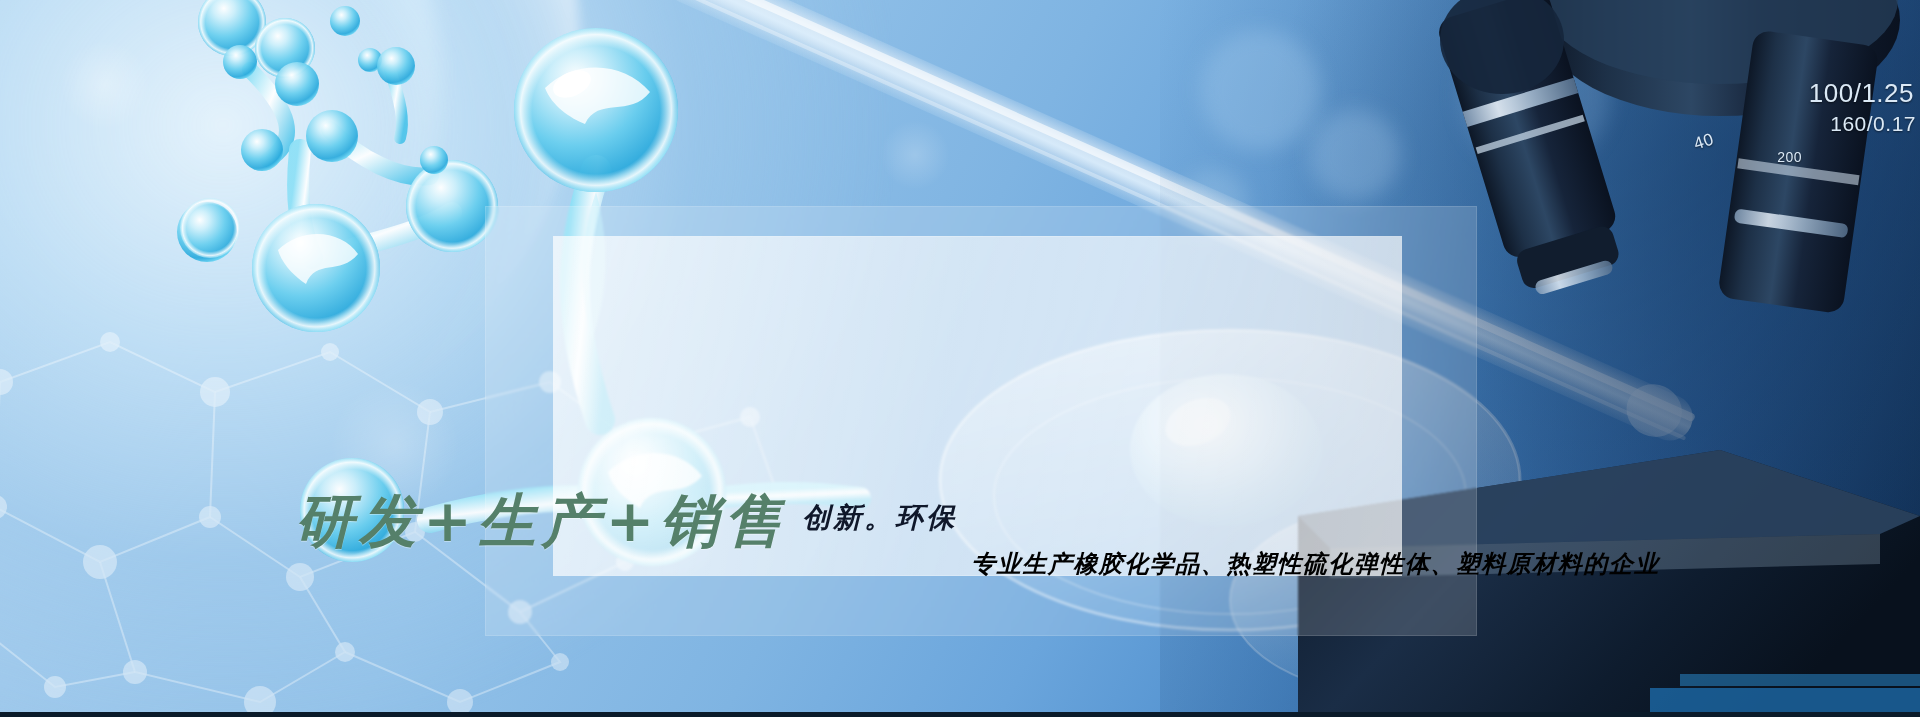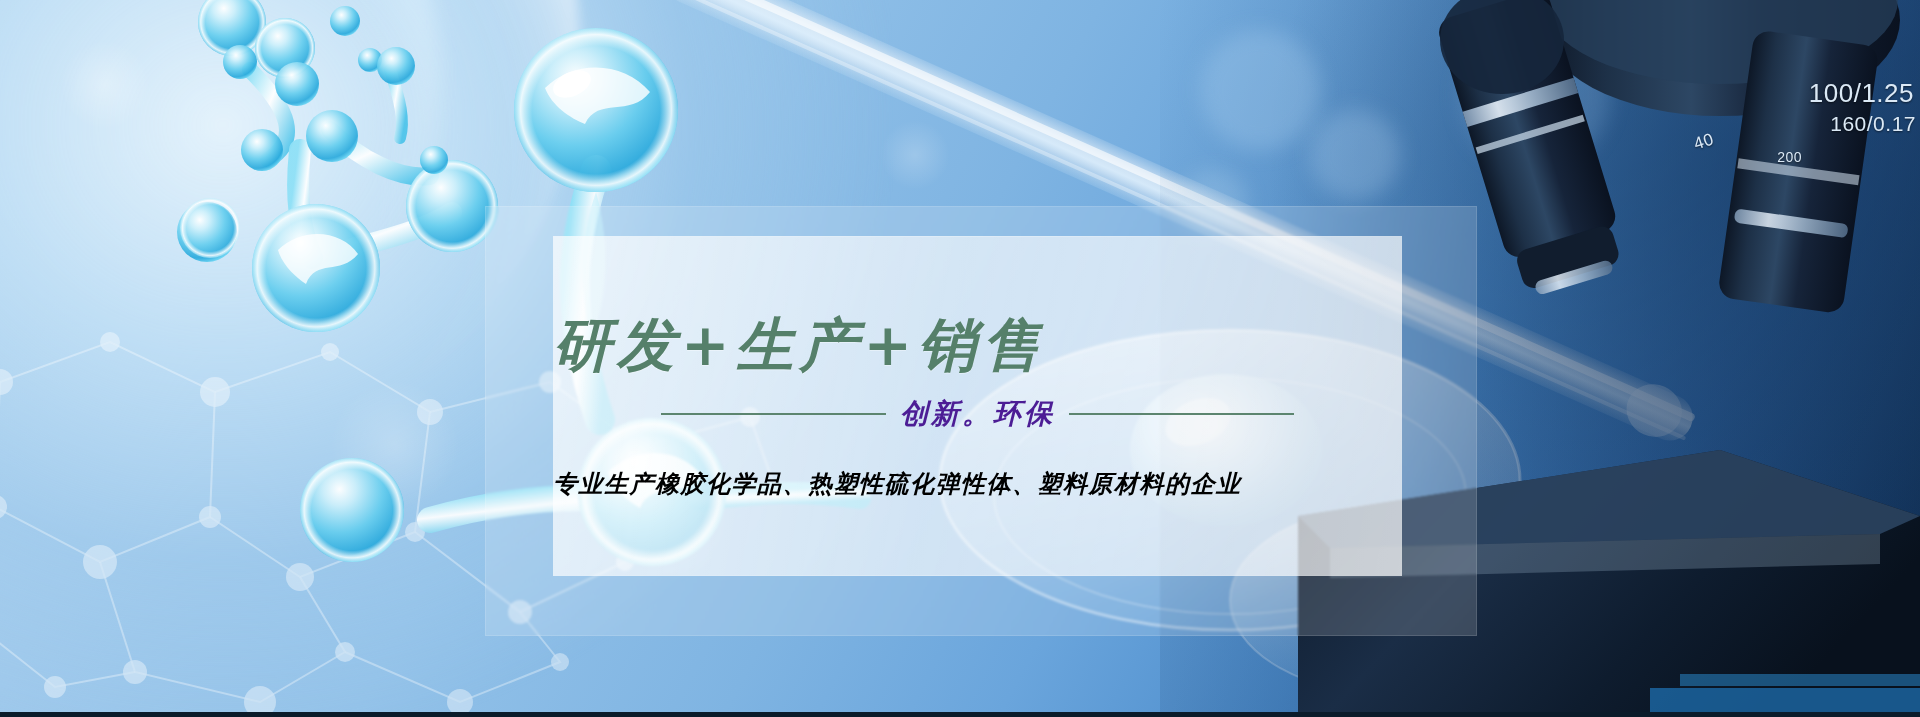--- a/index.html
+++ b/index.html
@@ -126,21 +126,21 @@
   }
   .panel-inner::after{
     content:"";position:absolute;inset:0;
     background:linear-gradient(100deg, rgba(255,255,255,.30) 0%, rgba(255,255,255,.05) 46%, rgba(255,255,255,.26) 100%);
     pointer-events:none;
   }
 
   
   .copy{
     position:absolute;left:553px;top:236px;width:849px;height:340px;
-    display:flex;flex-direction:column;align-items:flex-start;justify-content:center;
+    display:flex;flex-direction:row;align-items:flex-end;justify-content:center;
     gap:0;
   }
   .headline{
     font-family:"DejaVu Serif","Liberation Serif",serif;
     font-size:58px;
     font-weight:700;
     font-style:italic;
     color:#55806a;
     letter-spacing:6px;
     line-height:1;
@@ -152,21 +152,21 @@
     display:flex;align-items:center;justify-content:center;
     width:100%;
     margin:0 0 44px 0;
   }
   .rule{
     height:2px;background:#5c856f;flex:1 1 auto;max-width:225px;
   }
   .subtitle{
     font-family:"DejaVu Serif","Liberation Serif",serif;
     font-style:italic;font-weight:700;
-    font-size:28px;color:#4c1d95;
+    font-size:28px;color:#0f172a;
     letter-spacing:3px;
     padding:0 14px;
     white-space:nowrap;
     line-height:1;
   }
   .desc{
     font-family:"DejaVu Serif","Liberation Serif",serif;
     font-style:italic;font-weight:700;
     font-size:24px;
     color:#000000;

